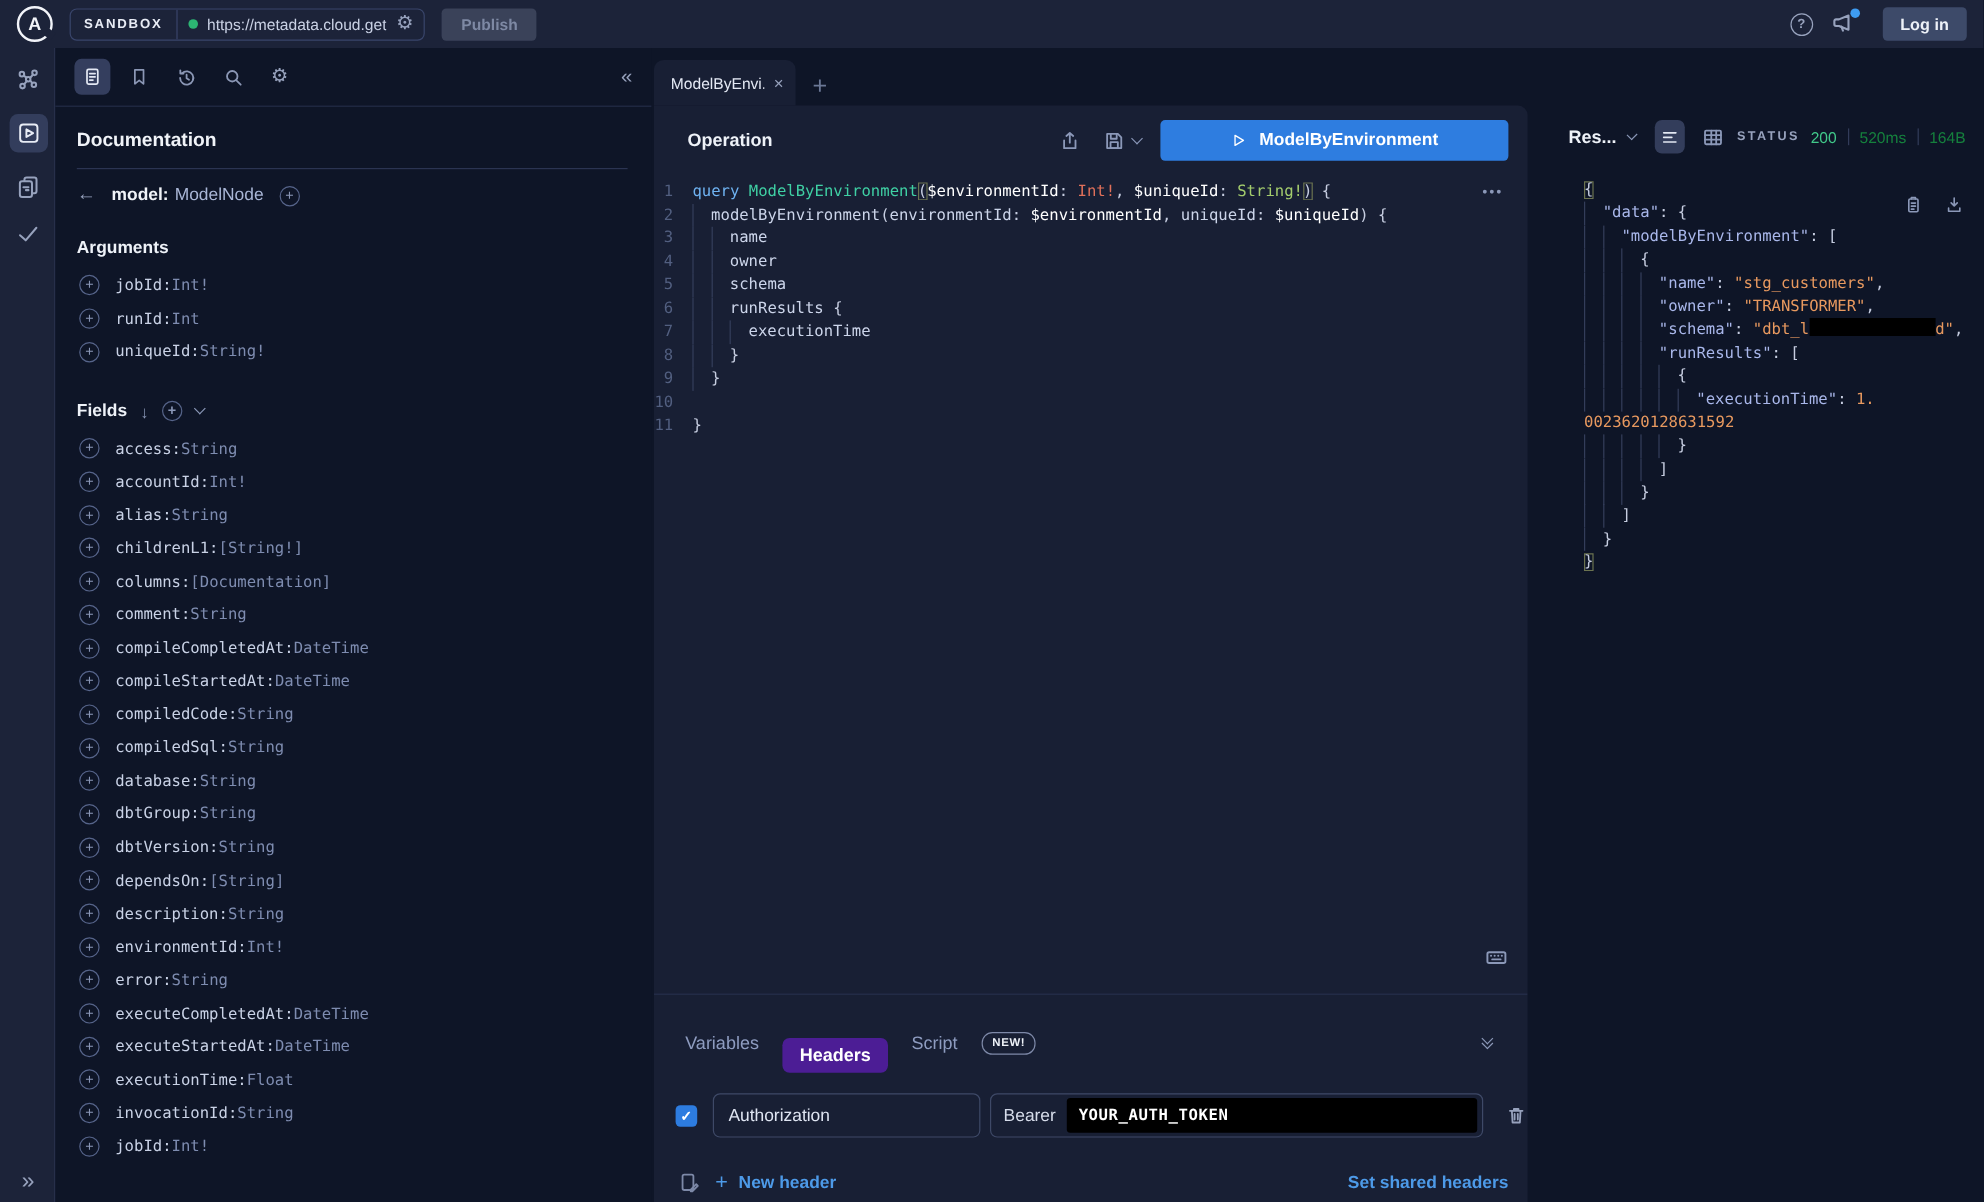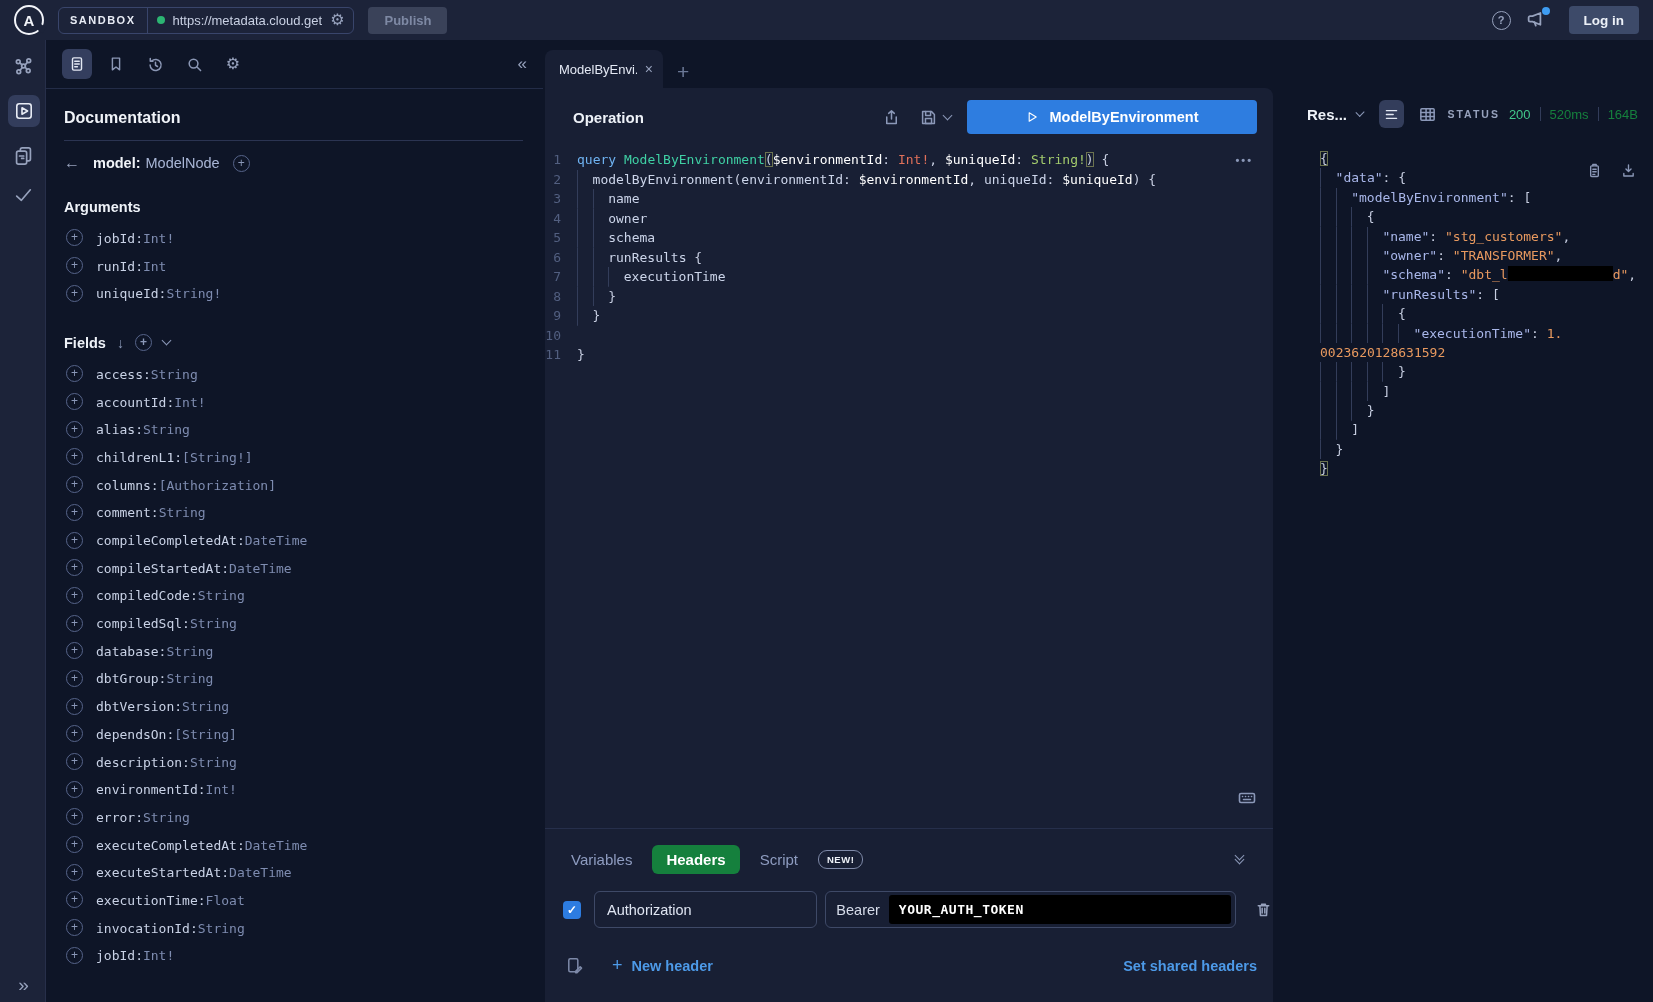--- a/index.html
+++ b/index.html
@@ -115,37 +115,37 @@
   .tok-str { color:#e8995f; }
   .tok-num { color:#e8995f; }
   .tok-g { display:inline-block; width:15.6px; height:19.5px; vertical-align:top;
     background:linear-gradient(#333d5a,#333d5a) left/1px 100% no-repeat; }
   .tok-red { display:inline-block; width:105px; height:15px; background:#000; vertical-align:-2px; }
 
   
   .bottompanel { position:absolute; left:0; right:0; top:740px; bottom:0; border-top:1px solid #262f4b; }
   .btabs { display:flex; align-items:center; gap:12px; padding:16px 20px 0 18px; }
   .btab { font-size:15px; color:#8e9cc0; padding:6px 8px; }
-  .btab.active { background:#15803d; border-radius:6px; padding:6px 14px; color:#fff; font-weight:bold; }
+  .btab.active { background:#4c1d95; border-radius:6px; padding:6px 14px; color:#fff; font-weight:bold;margin-top:20px; }
   .newbadge { font-size:9.5px; font-weight:bold; letter-spacing:0.5px; color:#eef2f8;
     border:1px solid #7e89a8; border-radius:9px; padding:3px 8px; }
   .dblchev { margin-left:auto; display:flex; flex-direction:column; gap:1px; padding-right:10px; }
   .hdrrow { margin-top:17px; display:flex; align-items:center; padding-left:18px; }
   .cbox { width:18px; height:18px; background:#2d7ce0; border-radius:4px; color:#fff;
     font-size:12px; font-weight:bold; display:flex; align-items:center; justify-content:center; flex:none; }
   .cbox::before { content:"✓"; }
   .keyinput { margin-left:13px; width:224px; height:37px; background:transparent; border:1px solid #3e4967;
     border-radius:6px; color:#dfe5f2; font-size:14.5px; padding:0 12px; font-family:"Liberation Sans",sans-serif; outline:none; }
   .valbox { margin-left:8px; width:412px; height:37px; border:1px solid #3e4967; border-radius:6px;
     display:flex; align-items:center; padding:0 4px 0 10px; gap:9px; }
   .bearer { font-size:14.5px; color:#d6dcea; flex:none; }
   .tokenbox { flex:1; height:29px; background:#000; border-radius:3px; display:flex; align-items:center; padding-left:10px; }
   .tokenbox span { font:bold 13px "DejaVu Sans Mono", monospace; color:#fff; letter-spacing:0.5px; }
   .trash { margin-left:18px; color:#97a2bd; }
-  .footrow { margin-top:27px; display:flex; align-items:center; padding:0 16px 0 20px; gap:28px; }
+  .footrow { margin-top:27px; display:flex; align-items:center; padding:0 16px 0 20px; gap:12px; }
   .docpencil { color:#7d89a8; }
   .link-blue { display:flex; align-items:center; gap:9px; color:#4d9ae8; font-size:14.5px; font-weight:bold; }
   .link-blue .plus { font-size:18px; font-weight:normal; }
   .link-blue .plus::before { content:"+"; }
   .fspacer { flex:1; }
 
   
   .resp { position:absolute; left:1295px; top:100px; width:358px; bottom:0; }
   .resphdr { display:flex; align-items:center; padding:0 15px 0 12px; gap:10px; }
   .resp-title { font-size:15px; font-weight:bold; color:#eef2f8; }
@@ -311,21 +311,21 @@
           </div>
 
 
           <div class="frow">
             <span class="pc"></span>
             <span><span class="fname">childrenL1:</span><span class="ftype">[String!]</span></span>
           </div>
 
           <div class="frow">
             <span class="pc"></span>
-            <span><span class="fname">columns:</span><span class="ftype">[Authorization]</span></span>
+            <span><span class="fname">columns:</span><span class="ftype">[Documentation]</span></span>
           </div>
 
           <div class="frow">
             <span class="pc"></span>
             <span><span class="fname">comment:</span><span class="ftype">String</span></span>
           </div>
 
           <div class="frow">
             <span class="pc"></span>
             <span><span class="fname">compileCompletedAt:</span><span class="ftype">DateTime</span></span>

